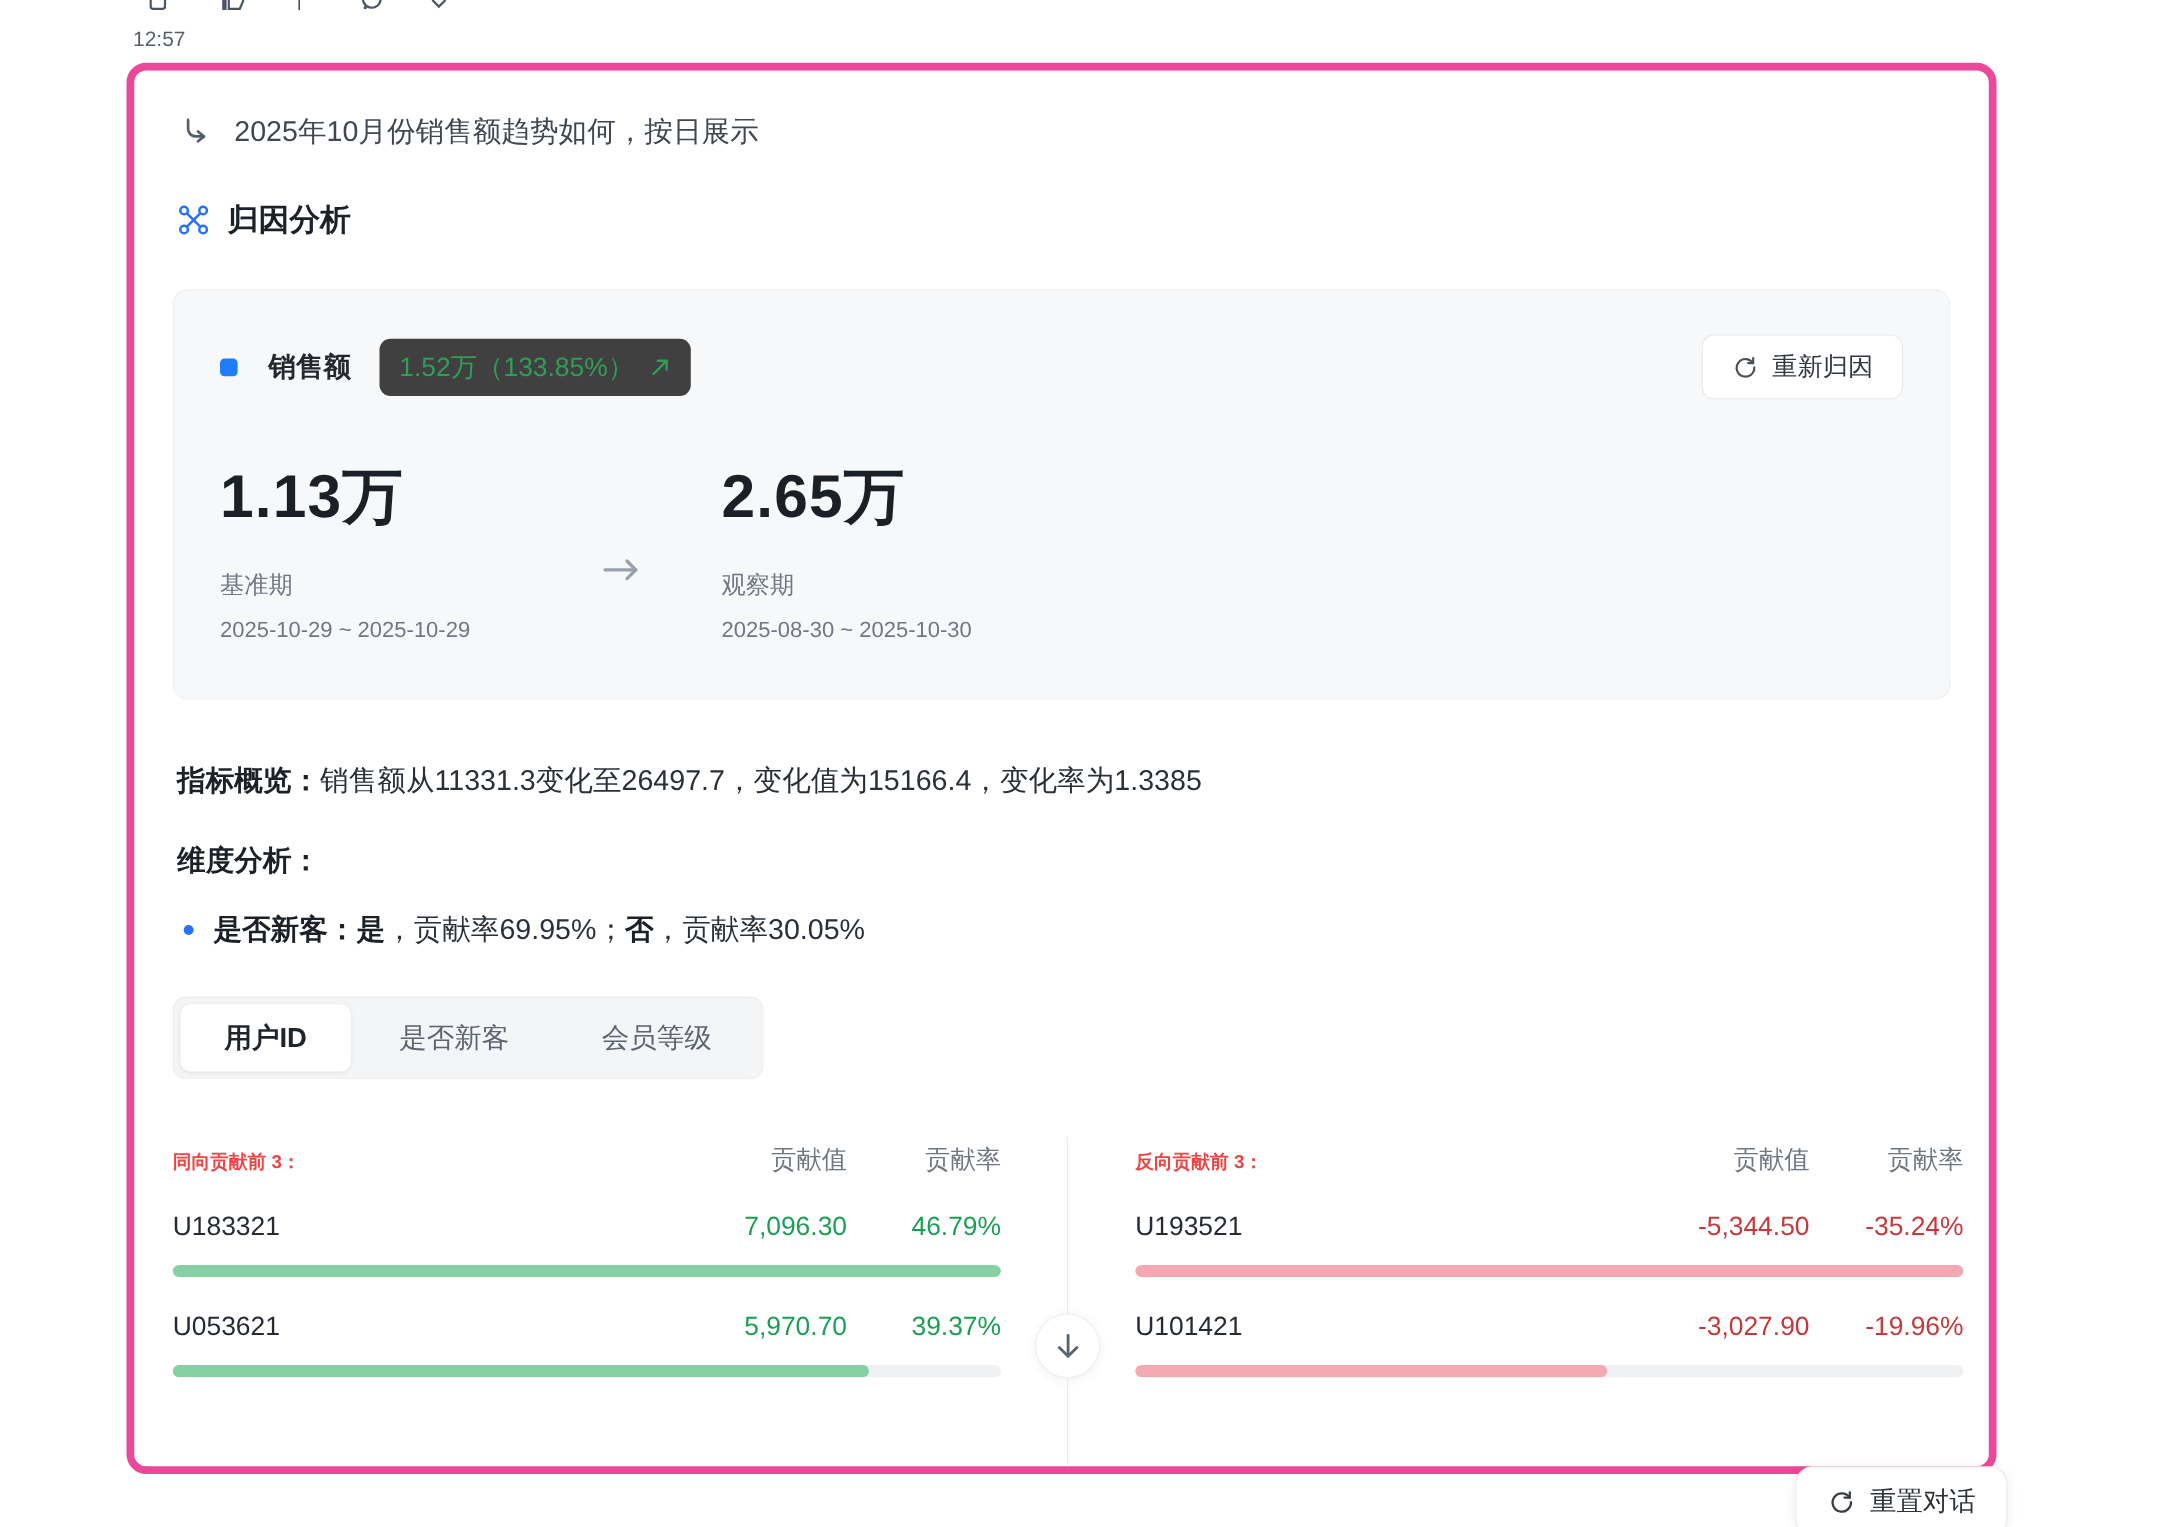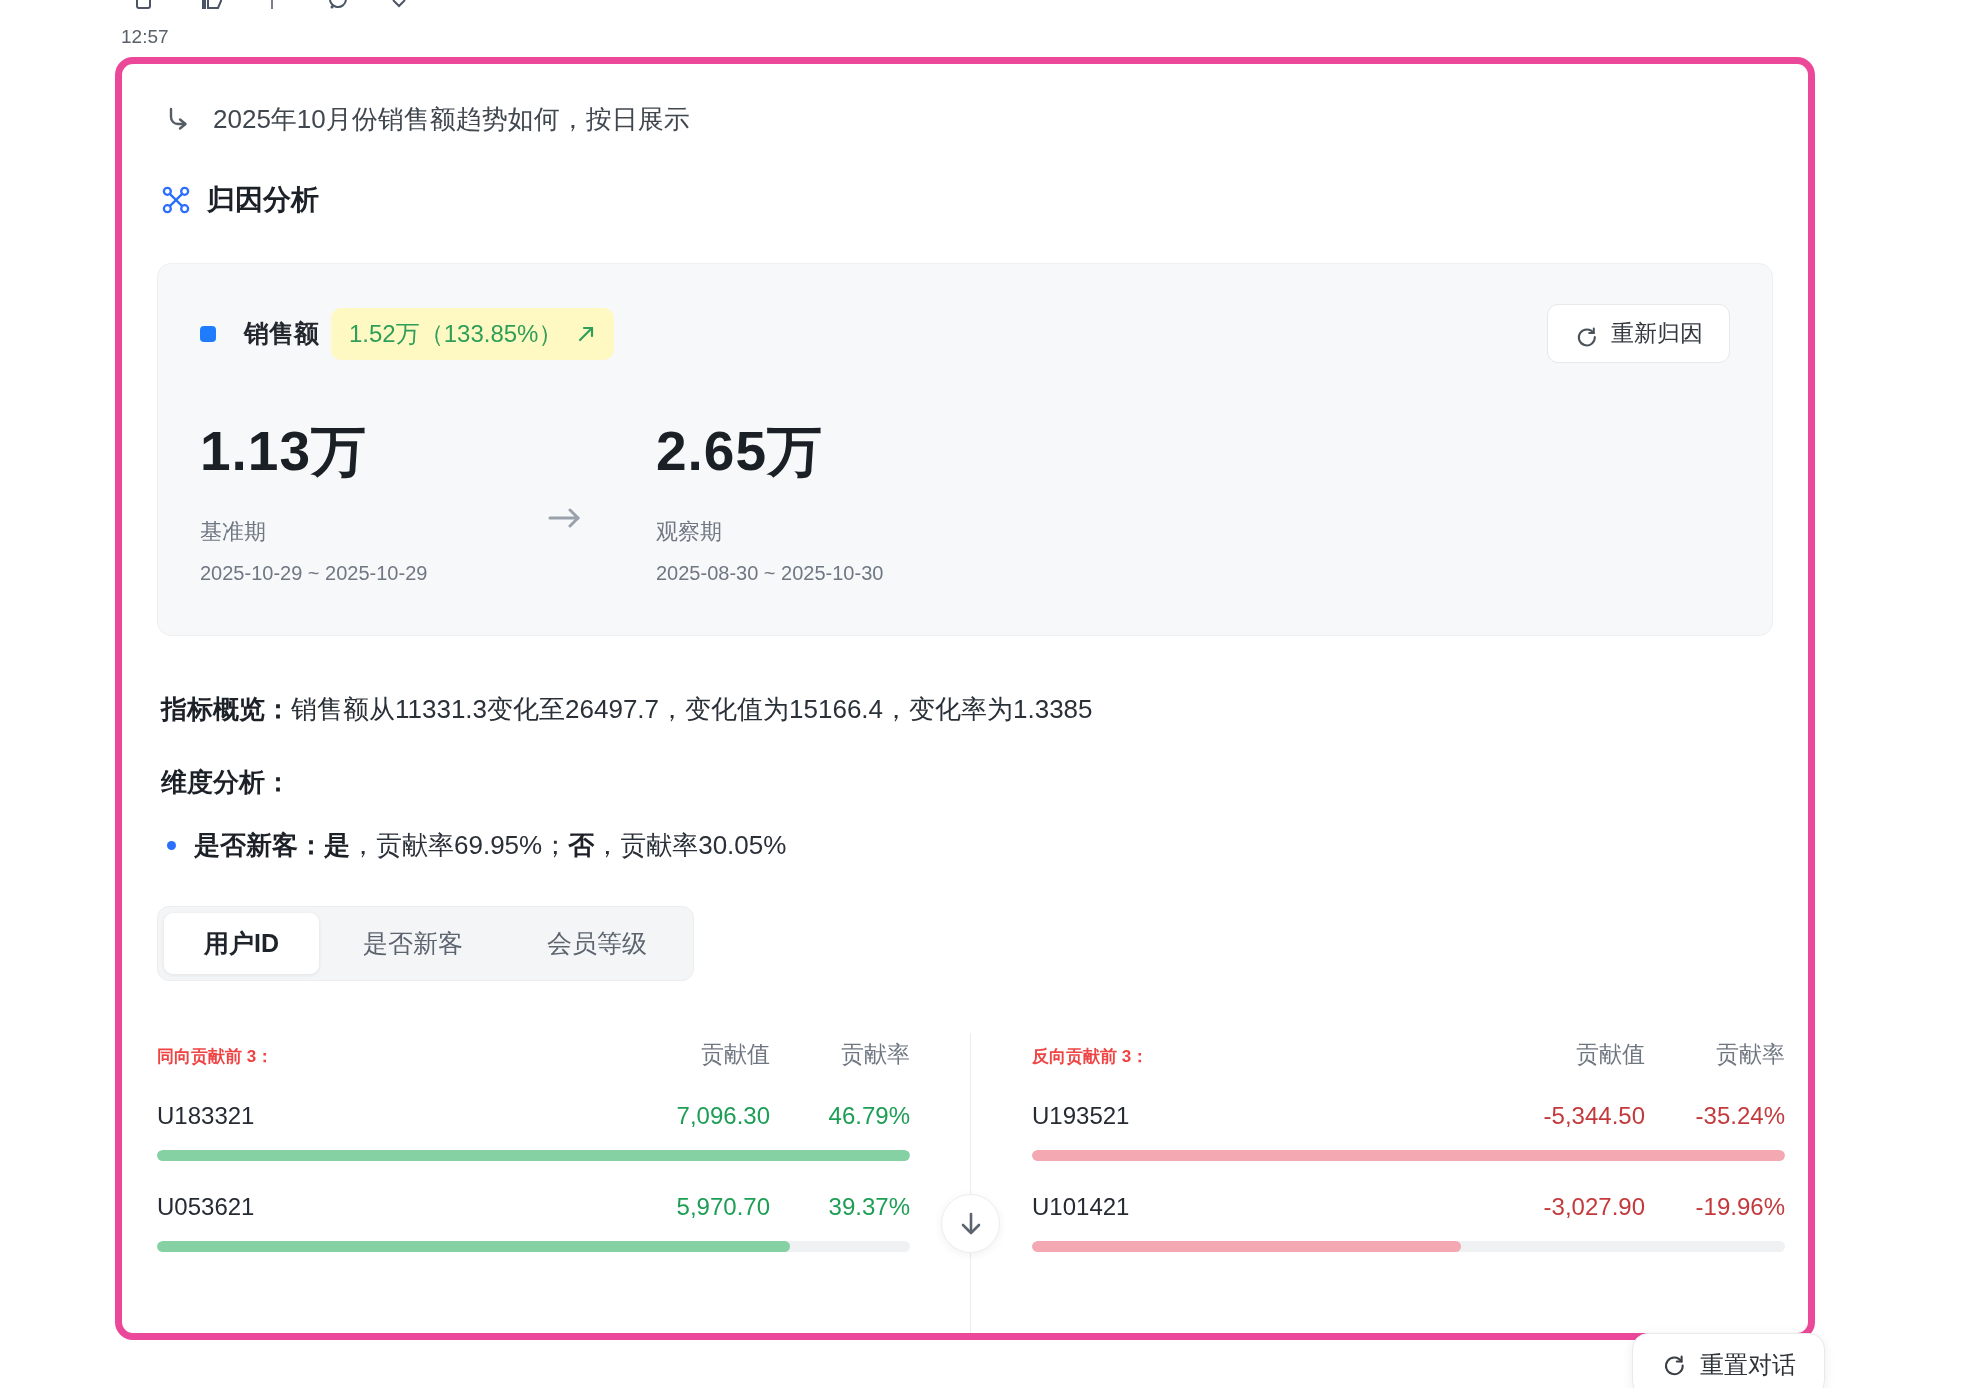--- a/index.html
+++ b/index.html
@@ -25,23 +25,23 @@
 
   .section-header { margin-top:44px; display:flex; align-items:center; gap:16px;
     font-size:28px; font-weight:bold; color:#1c2128; padding-left:4px; }
 
   
   .metric-card { margin-top:44px; background:#f7f8fa; border:1px solid #efefef;
     border-radius:14px; height:373px; padding:40px 42px 0 42px; }
   .metric-head { display:flex; align-items:center; }
   .sq { width:16px; height:16px; border-radius:4px; background:#1f7cff; flex:0 0 auto; }
   .metric-name { font-size:25px; font-weight:bold; color:#23282f; margin-left:28px; }
-  .badge { margin-left:12px; display:inline-flex; align-items:center; gap:14px;
-    background:#fef9c3; color:#2f9e58; font-size:24px; padding:10px 18px; border-radius:10px; }
-  .reattr-btn { margin-left:auto; display:inline-flex; align-items:flex-end; gap:13px;
+  .badge { margin-left:26px; display:inline-flex; align-items:center; gap:14px;
+    background:#404040; color:#2f9e58; font-size:24px; padding:10px 18px; border-radius:10px; }
+  .reattr-btn { margin-left:auto; display:inline-flex; align-items:center; gap:13px;
     background:#fff; border:1px solid #e7e8ea; border-radius:11px; padding:13px 26px;
     font-size:23px; color:#33383f; cursor:pointer; font-family:Liberation Mono, monospace; }
 
   .periods { margin-top:52px; display:flex; }
   .period { min-width:330px; }
   .big-num { font-size:55px; font-weight:bold; color:#1b2026; letter-spacing:1px; }
   .p-label { margin-top:28px; font-size:22px; color:#6f7783; }
   .p-range { margin-top:15px; font-size:20px; color:#6f7783; }
   .period-arrow { width:70px; margin-right:56px; display:flex; justify-content:center;
     align-items:flex-start; padding-top:88px; }

